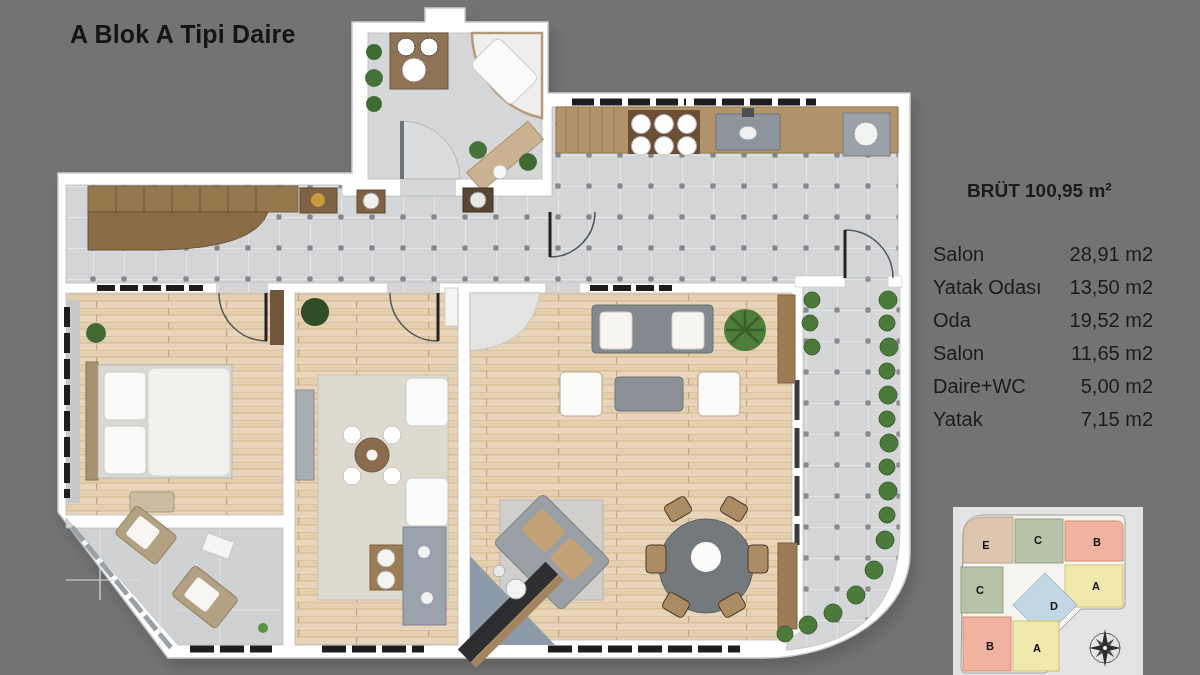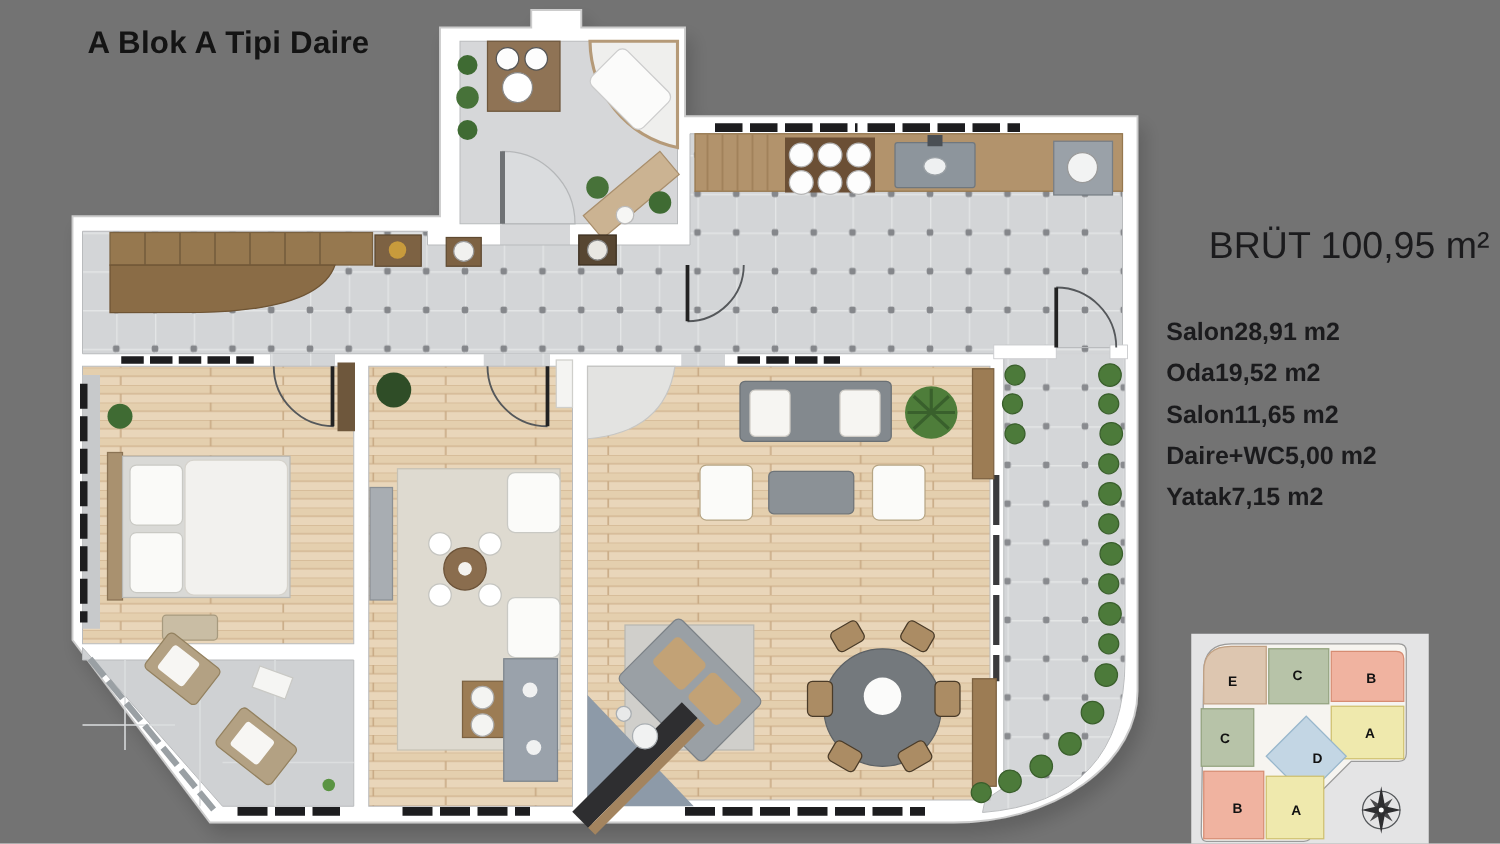--- a/index.html
+++ b/index.html
@@ -1,23 +1,23 @@
 <!DOCTYPE html>
 <html><head>
 <meta charset="utf-8">
 <style>
   html,body{margin:0;padding:0;background:#ffffff;}
   body{width:1200px;height:675px;overflow:hidden;font-family:"Liberation Sans",sans-serif;}
   .canvas{position:relative;width:1200px;height:675px;background:#737373;}
   svg.plan{position:absolute;left:0;top:0;}
   .page-title{position:absolute;left:70px;top:20px;font-size:25px;font-weight:600;color:#141414;letter-spacing:.2px;white-space:nowrap;}
   .areas{position:absolute;left:933px;top:180px;width:220px;color:#1b1b1d;}
-  .areas-title{font-size:30px;font-weight:400;padding-left:34px;white-space:nowrap;}
+  .areas-title{font-size:19px;font-weight:700;padding-left:34px;white-space:nowrap;}
   .rows{margin-top:36px;}
-  .arow{display:flex;align-items:center;height:33px;font-size:20px;font-weight:700;white-space:nowrap;}
+  .arow{display:flex;justify-content:space-between;align-items:center;height:33px;font-size:20px;font-weight:400;white-space:nowrap;}
   .keyplan{position:absolute;left:953px;top:507px;width:190px;height:168px;background:#e4e4e5;}
   .keyplan svg{display:block;}
   .kp-label{font-size:11px;font-weight:bold;fill:#111;}
 </style>
 </head>
 <body>
 
 <div class="canvas">
 
   <svg class="plan" width="1200" height="675" viewBox="0 0 1200 675">
@@ -261,20 +261,24 @@
   <div class="page-title">A Blok A Tipi Daire</div>
 
   <div class="areas">
     <div class="areas-title">BRÜT 100,95 m²</div>
     <div class="rows">
       <div class="arow">
         <span>Salon</span>
         <span>28,91 m2</span>
       </div>
       <div class="arow">
+        <span>Yatak Odası</span>
+        <span>13,50 m2</span>
+      </div>
+      <div class="arow">
         <span>Oda</span>
         <span>19,52 m2</span>
       </div>
       <div class="arow">
         <span>Salon</span>
         <span>11,65 m2</span>
       </div>
       <div class="arow">
         <span>Daire+WC</span>
         <span>5,00 m2</span>

